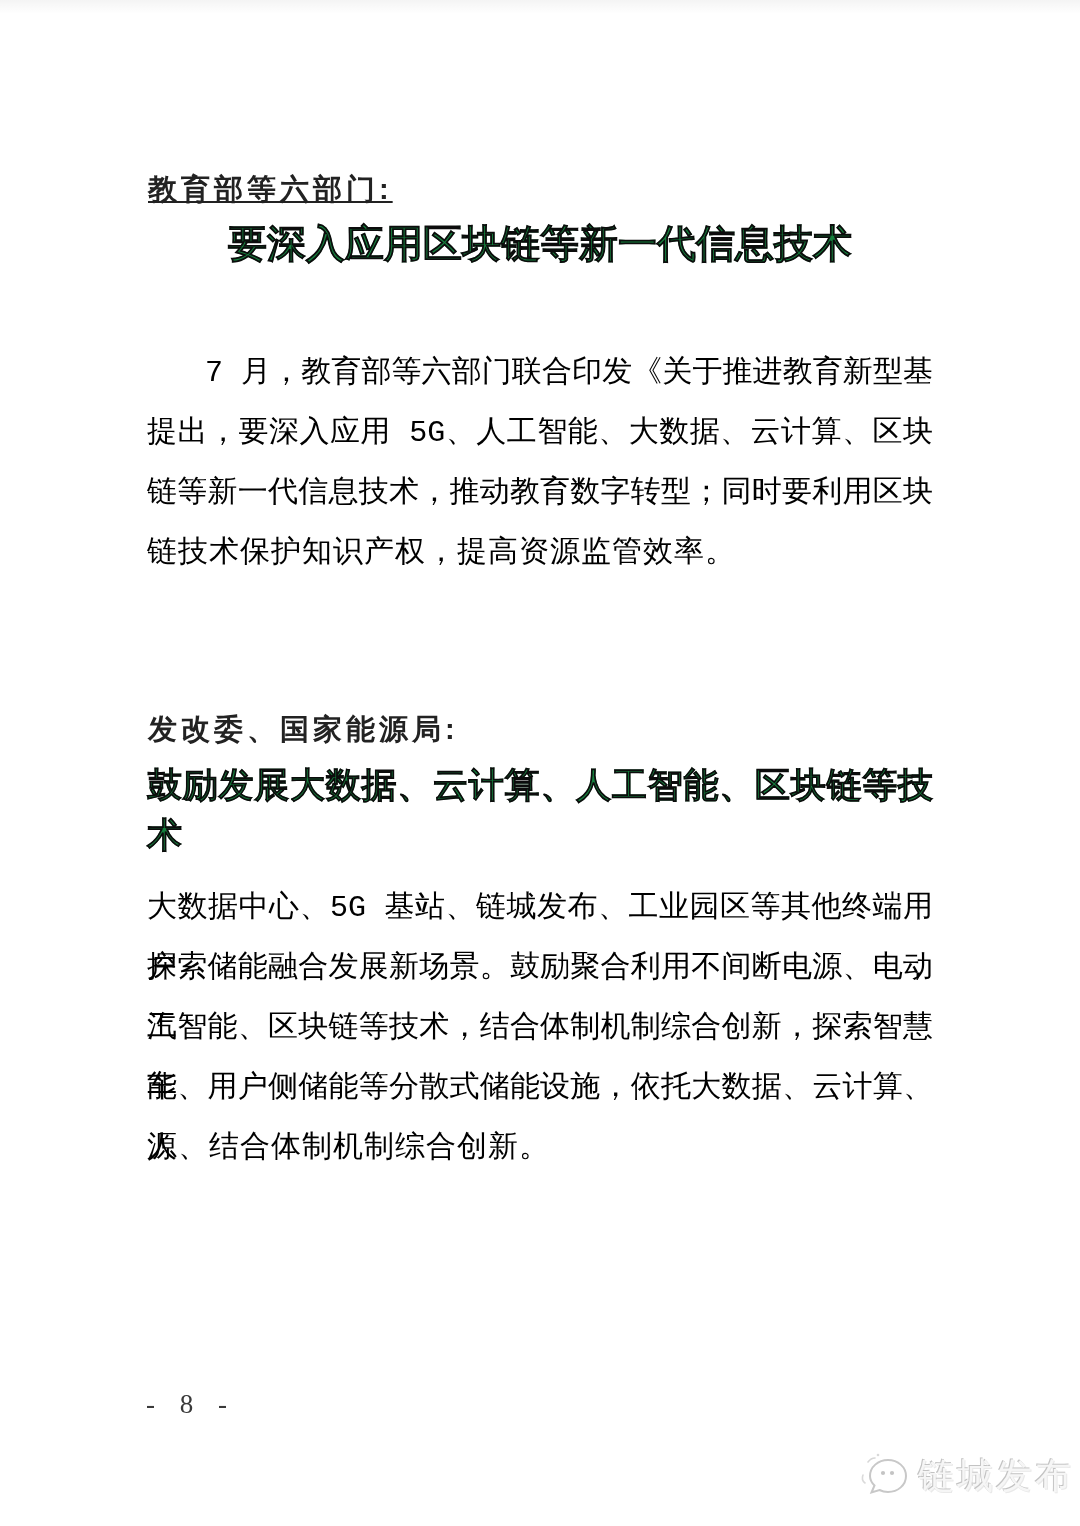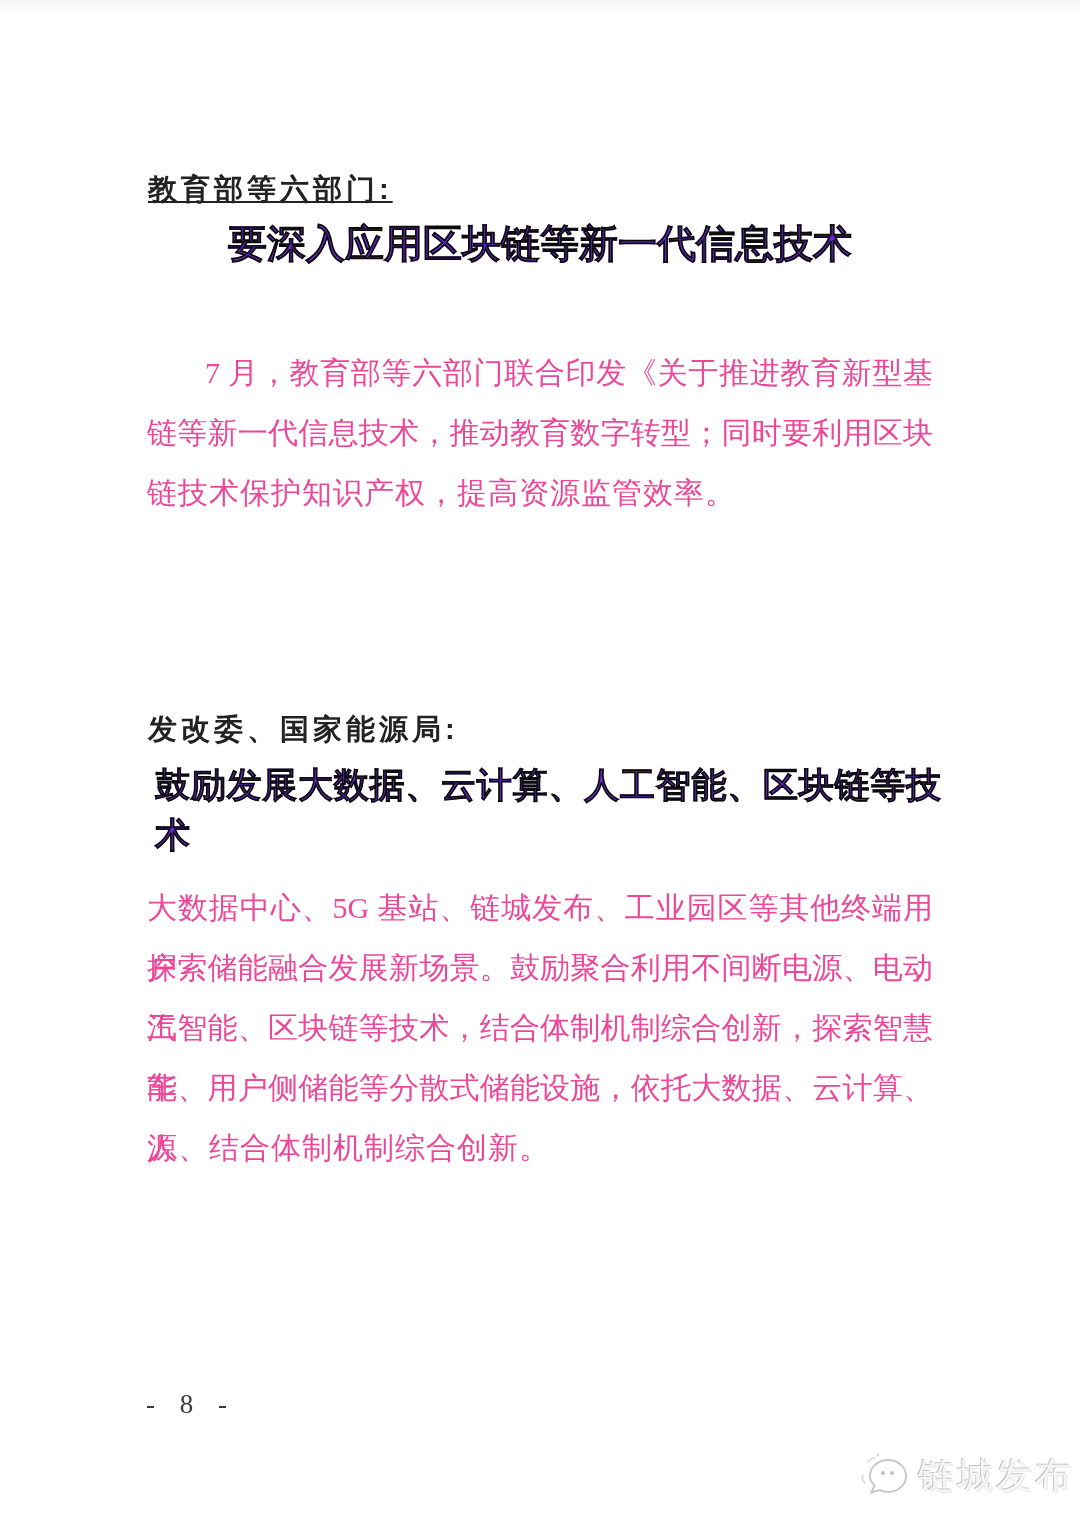--- a/index.html
+++ b/index.html
@@ -30,44 +30,44 @@
     color: #222222;
   }
   .heading-1 { top: 172px; text-decoration: underline; }
   .heading-2 { top: 712px; }
 
   .section-title {
     position: absolute;
     left: 147px;
     width: 786px;
     font-weight: 700;
-    color: #6d28d9;
+    color: #15803d;
     -webkit-text-stroke: 0.6px #0c0c0c;
   }
   .title-1 {
     top: 219px;
     font-size: 39px;
     line-height: 50px;
     text-align: center;
     letter-spacing: 0px;
   }
   .title-2 {
     top: 761px;
     font-size: 35px;
     line-height: 50px;
     text-align: justify;
     text-align-last: justify;
-    margin-left: 8px;
   }
 
   .para {
     position: absolute;
     left: 147px;
     width: 786px;
-    color: #ec4899;
+    color: #000000;
+    font-family: Liberation Mono, monospace;
   }
   .para-1 { top: 343px; }
   .para-2 { top: 878px; }
   .para .line {
     height: 60px;
     line-height: 60px;
     font-size: 30px;
     text-align: justify;
     text-align-last: justify;
   }
@@ -109,20 +109,21 @@
 <body>
 
 <div class="scan-vignette"></div>
 
 <div class="section-heading heading-1">教育部等六部门:</div>
 
 <div class="section-title title-1">要深入应用区块链等新一代信息技术</div>
 
 <div class="para para-1">
   <div class="line first">7 月，教育部等六部门联合印发《关于推进教育新型基</div>
+  <div class="line">提出，要深入应用 5G、人工智能、大数据、云计算、区块</div>
   <div class="line">链等新一代信息技术，推动教育数字转型；同时要利用区块</div>
   <div class="line flush">链技术保护知识产权，提高资源监管效率。</div>
 </div>
 
 <div class="section-heading heading-2">发改委、国家能源局:</div>
 
 <div class="section-title title-2">鼓励发展大数据、云计算、人工智能、区块链等技术</div>
 
 <div class="para para-2">
   <div class="line">大数据中心、5G 基站、链城发布、工业园区等其他终端用户，</div>

